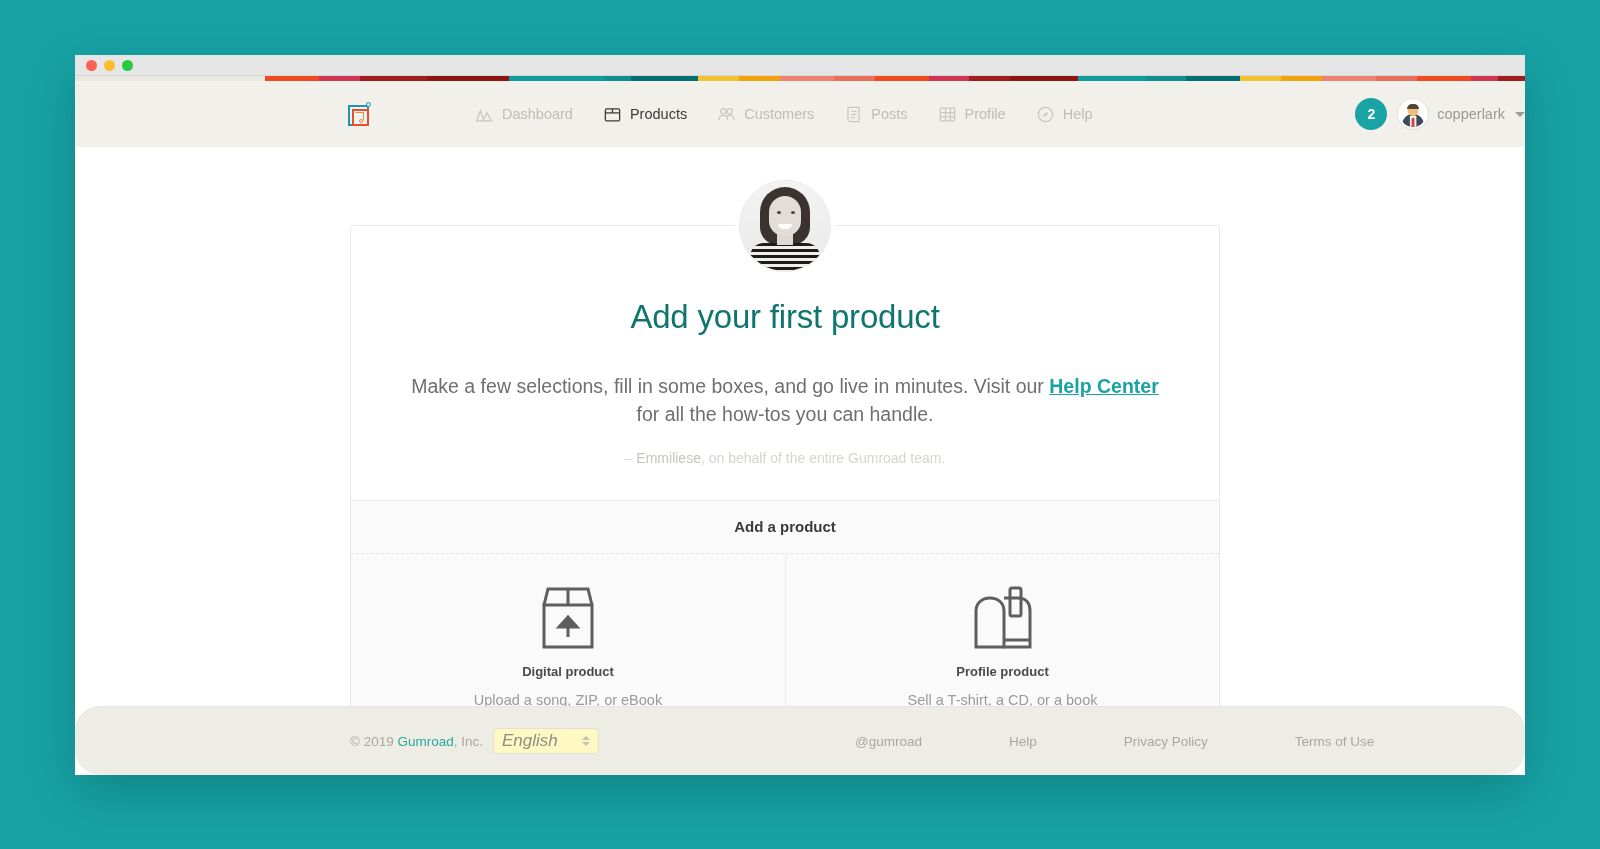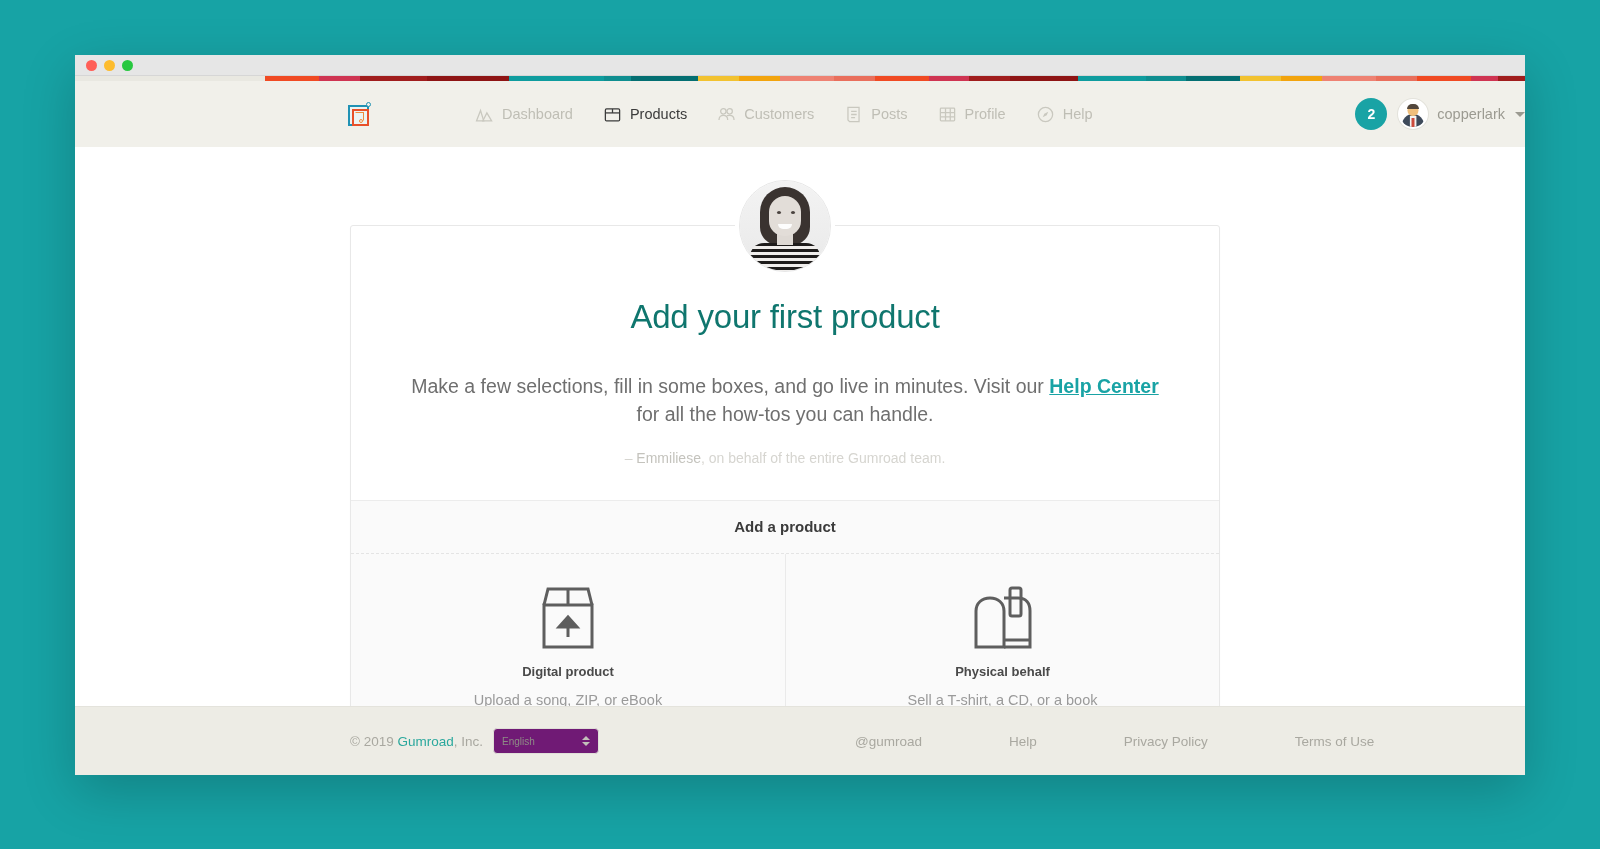--- a/index.html
+++ b/index.html
@@ -380,45 +380,47 @@
 
   
   .footer {
     height: 69px;
     background: #edece5;
     border-top: 1px solid #e4e3dc;
     flex: 0 0 auto;
     display: flex;
     align-items: center;
     position: relative;
+    border-radius: 25px;
   }
   .footer-left {
     position: absolute;
     left: 275px;
     display: flex;
     align-items: center;
     gap: 10px;
     font-size: 13.5px;
     color: #a9a8a0;
     white-space: nowrap;
   }
   .footer-left a { color: #2ba89d; text-decoration: none; }
   .lang-select {
-    background: #701a75;
+    background: #fef9c3;
     border: 1px solid #e0dfd8;
     border-radius: 4px;
     height: 26px;
     width: 106px;
     display: flex;
     align-items: center;
     padding: 0 8px;
-    font-size: 10px;
+    font-size: 17px;
     color: #8e8d86;
     justify-content: space-between;
     cursor: pointer;
+    font-style: italic;
   }
   .spin { display: flex; flex-direction: column; gap: 2px; }
   .spin i {
     width: 0; height: 0;
     border-left: 4px solid transparent;
     border-right: 4px solid transparent;
   }
   .spin i.up   { border-bottom: 4.5px solid #c2c1ba; }
   .spin i.down { border-top: 4.5px solid #c2c1ba; }
 
@@ -617,21 +619,21 @@
 
         <div class="option">
           <div class="opt-icon">
             <svg width="64" height="68" viewBox="0 0 64 68" fill="none" stroke="#5e5e5e" stroke-width="3">
               <path d="M5 62 V26 C5 18 11 13 19 13 C27 13 33 18 33 26 V62 Z"></path>
               <path d="M33 13 H47 C55 13 59 18 59 26 V62 H33"></path>
               <path d="M33 55 H59"></path>
               <rect x="39" y="3" width="11" height="28" rx="2"></rect>
             </svg>
           </div>
-          <div class="opt-title">Physical behalf</div>
+          <div class="opt-title">Profile product</div>
           <div class="opt-desc">Sell a T-shirt, a CD, or a book</div>
         </div>
 
       </div>
     </div>
   </div>
 
   <div class="footer">
     <div class="footer-left">
       <div>

